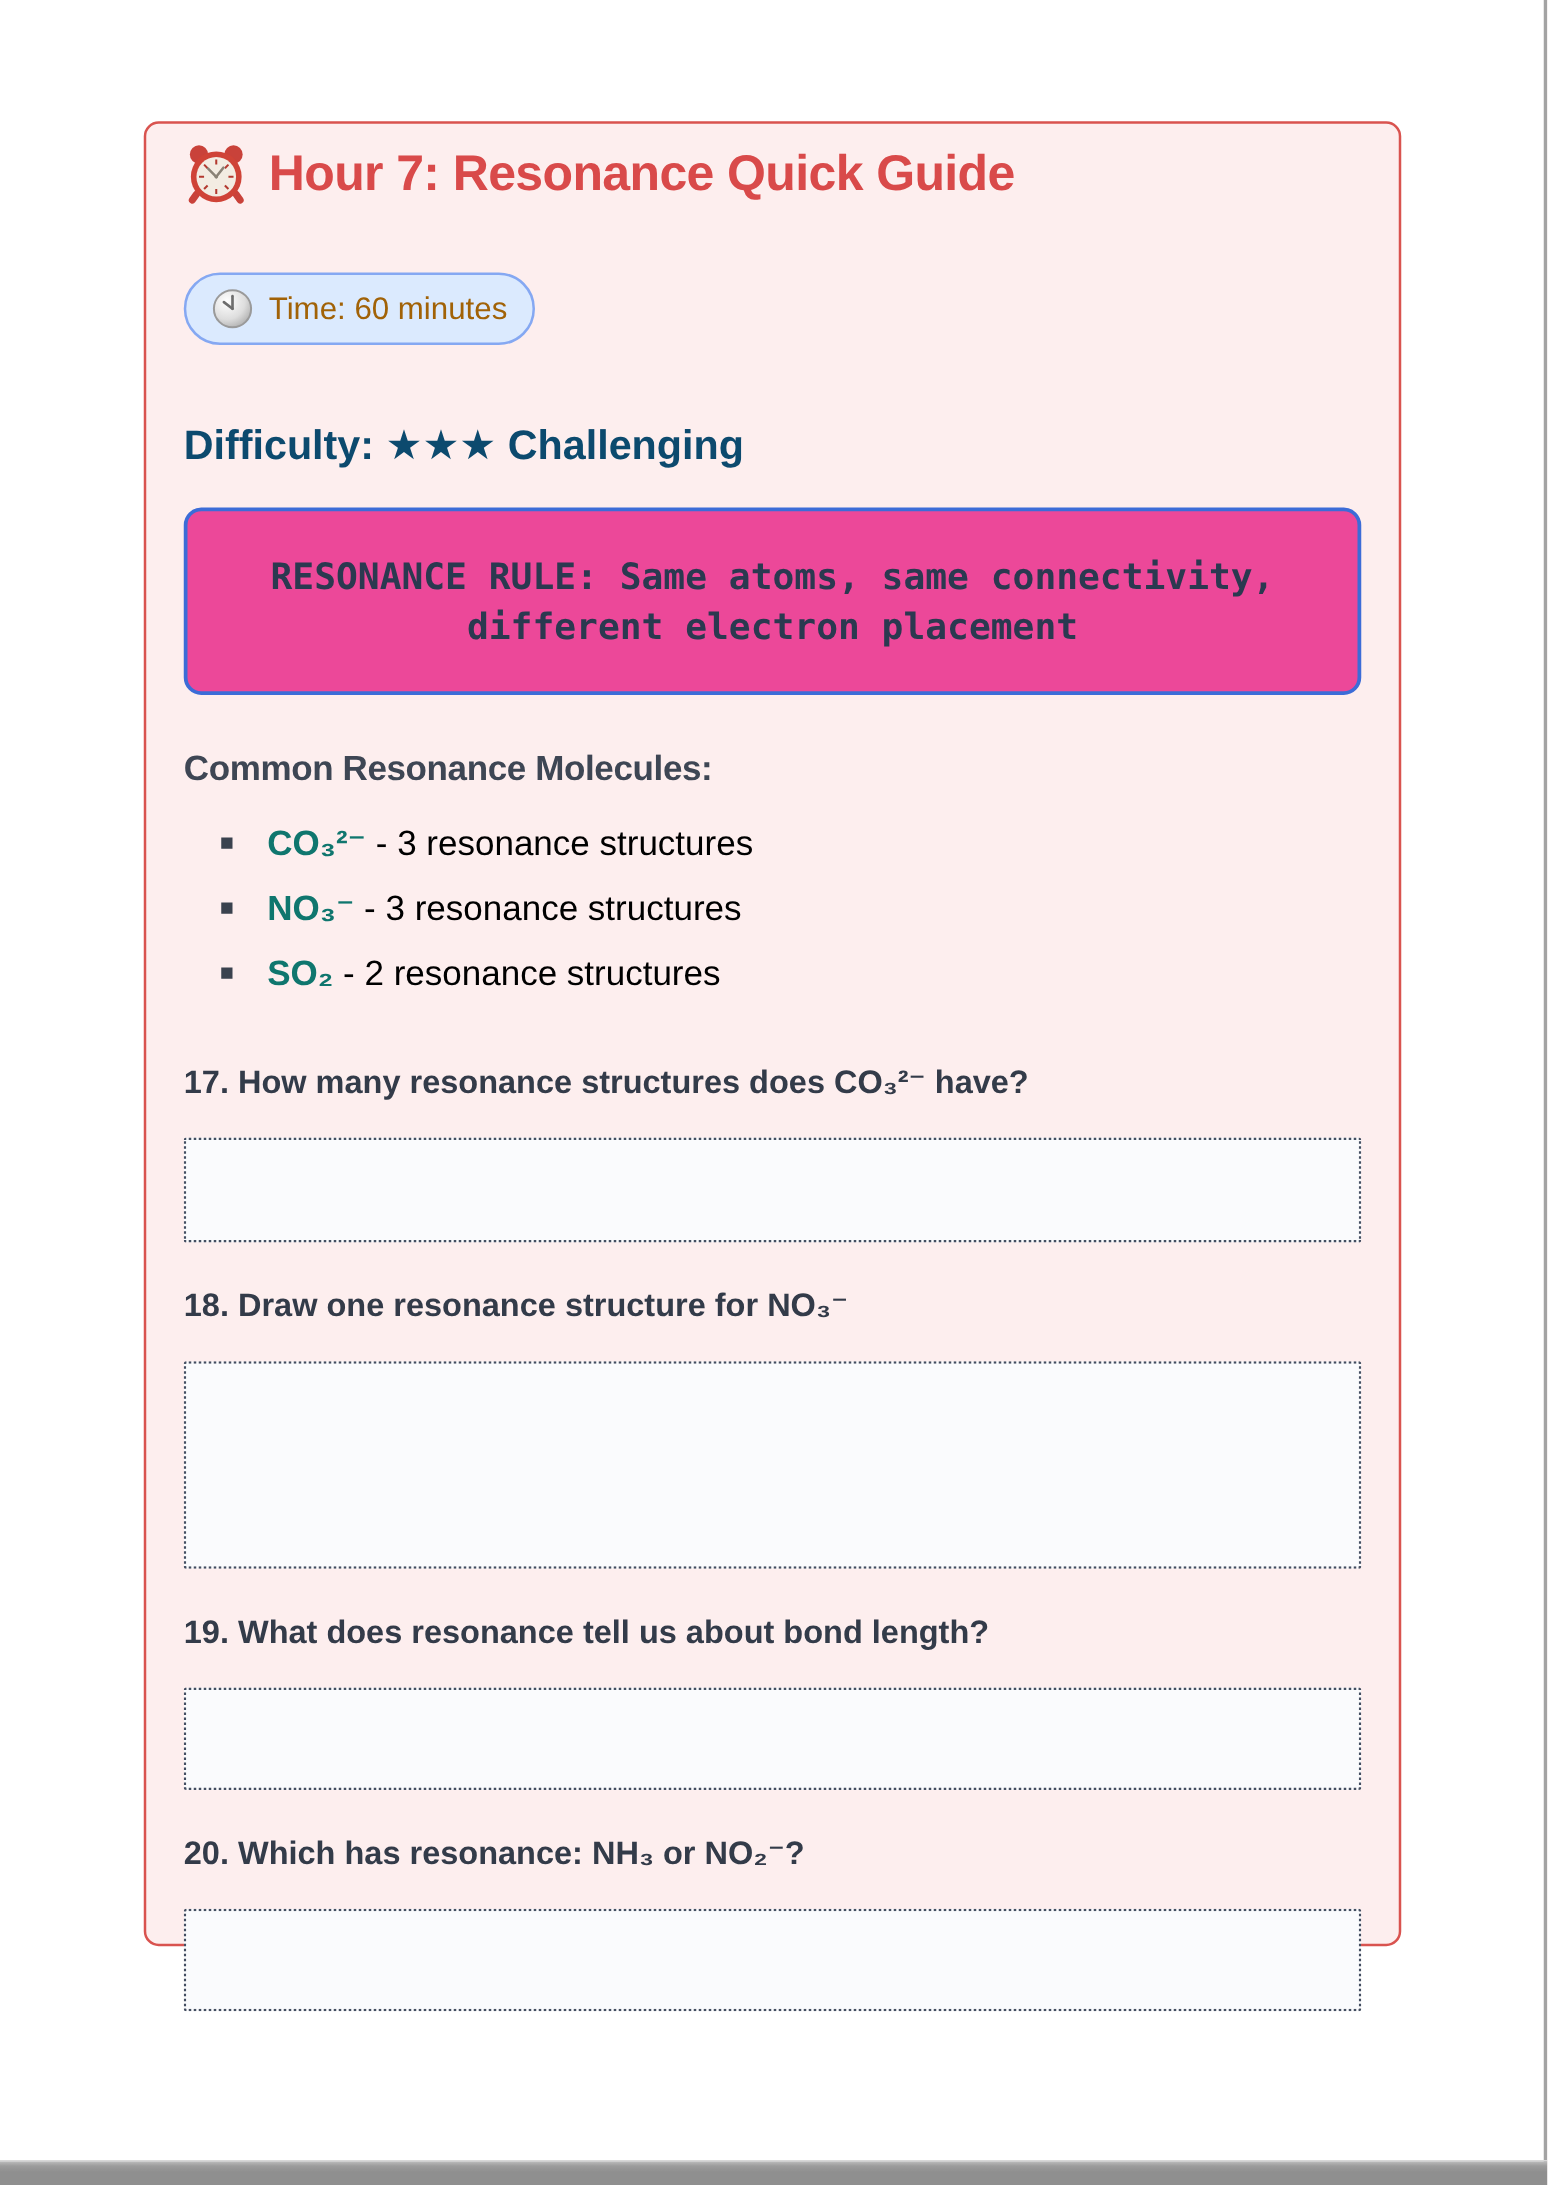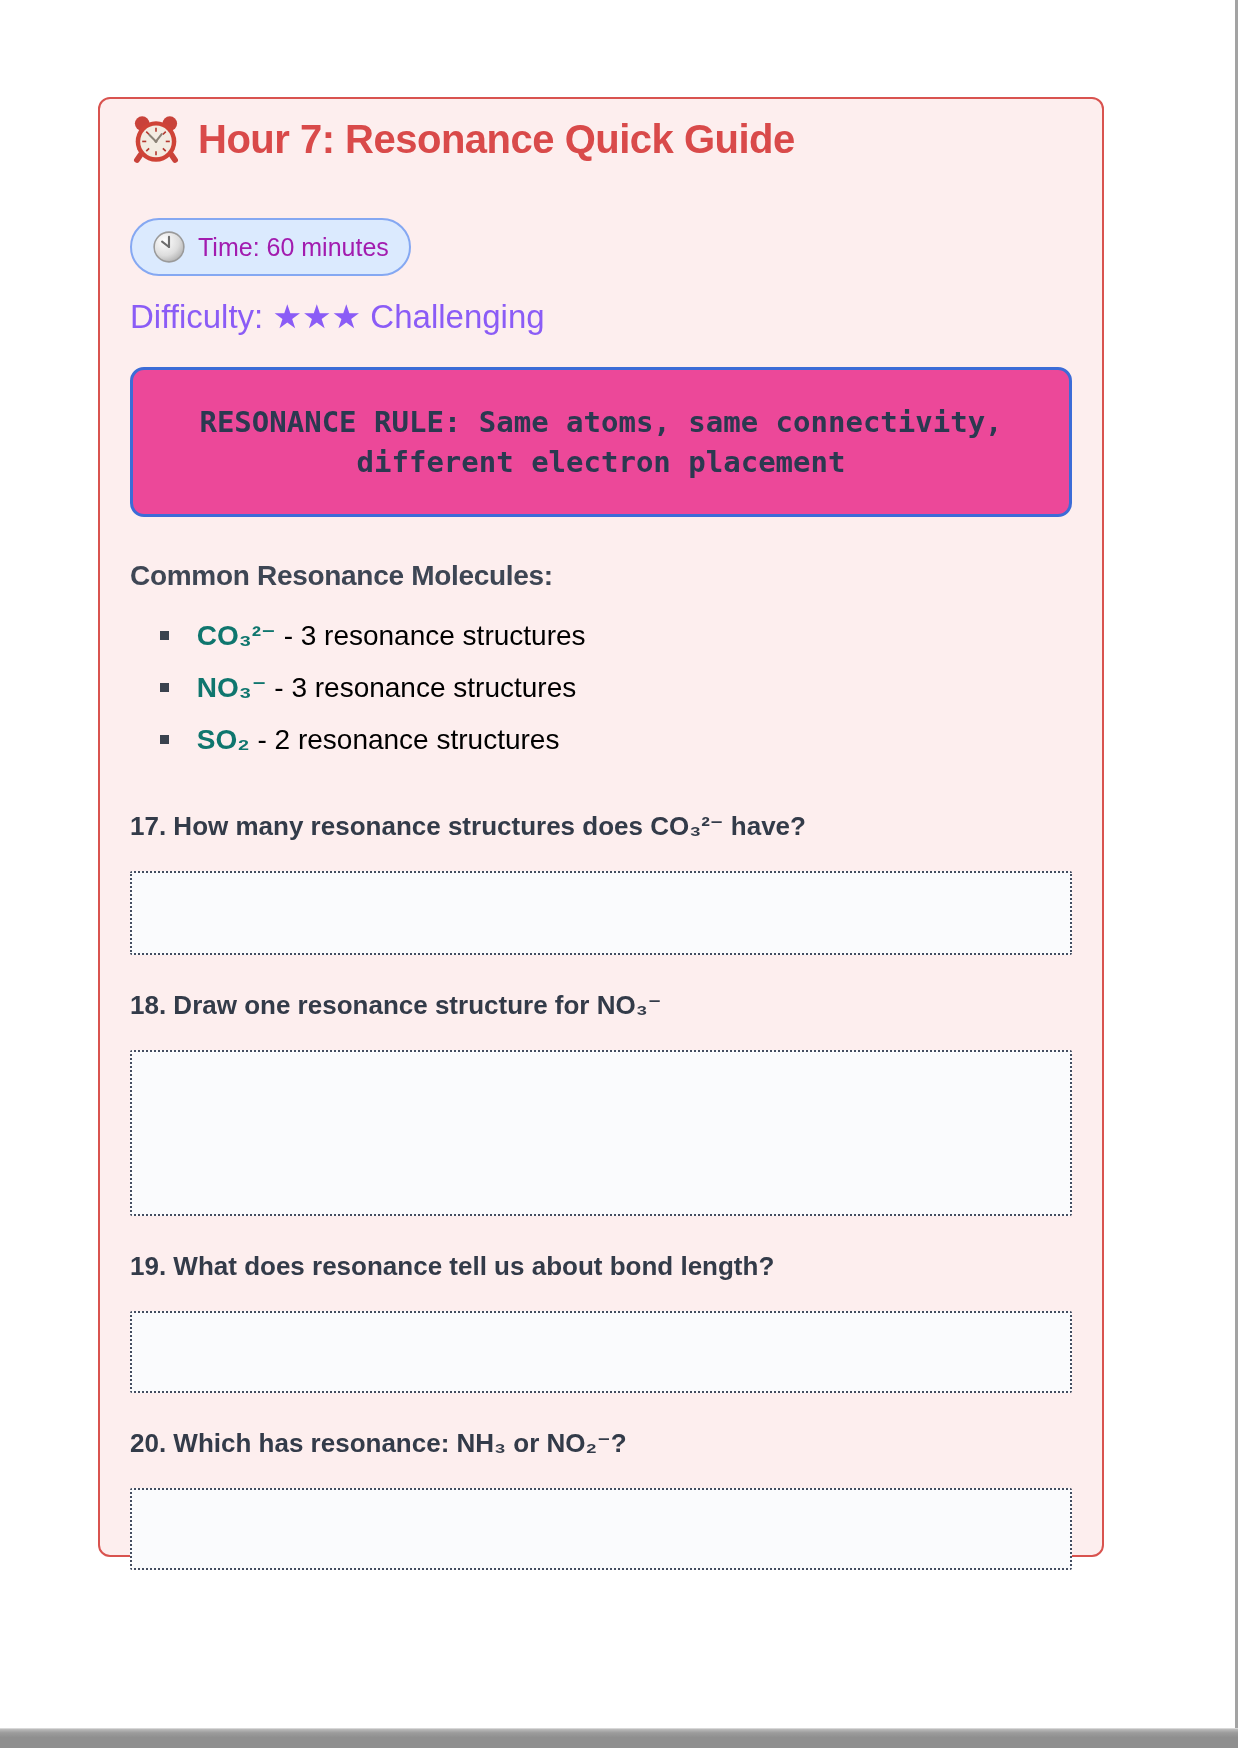--- a/index.html
+++ b/index.html
@@ -5,21 +5,21 @@
   html,body{margin:0;padding:0;background:#ffffff;}
   .page{
     position:relative;
     width:1238px;height:1748px;
     overflow:hidden;
     background:#ffffff;
     font-family:"Liberation Sans","DejaVu Sans",sans-serif;
   }
   .card{
     position:absolute;
-    left:98px;top:97px;
+    left:115px;top:97px;
     width:1006px;height:1460px;
     box-sizing:border-box;
     background:#fdeeee;
     border:2px solid #d9534f;
     border-radius:12px;
     padding:14px 30px 40px 30px;
   }
   h1.title-row{
     display:flex;align-items:center;gap:16px;
     margin:0;
@@ -32,27 +32,28 @@
     margin-top:53px;
     display:inline-flex;align-items:center;gap:12px;
     box-sizing:border-box;
     height:58px;
     padding:0 20px;
     background:#dbeafe;
     border:2px solid #85a8f2;
     border-radius:29px;
   }
   .badge-label{
-    font-size:25px;color:#a21caf;font-weight:500;
+    font-size:25px;color:#a16207;font-weight:500;
   }
   .badge-icon{width:34px;height:34px;display:inline-block;}
   .difficulty{
-    margin-top:20px;
+    margin-top:59px;
     font-size:33px;line-height:41px;
-    color:#8b5cf6;
+    color:#0c4a6e;
+    font-weight:bold;
   }
   .rulebox{
     margin-top:30px;
     box-sizing:border-box;
     border:3px solid #3c6cd7;
     border-radius:14px;
     background:#ec4899;
     padding:32px 40px;
     text-align:center;
   }

